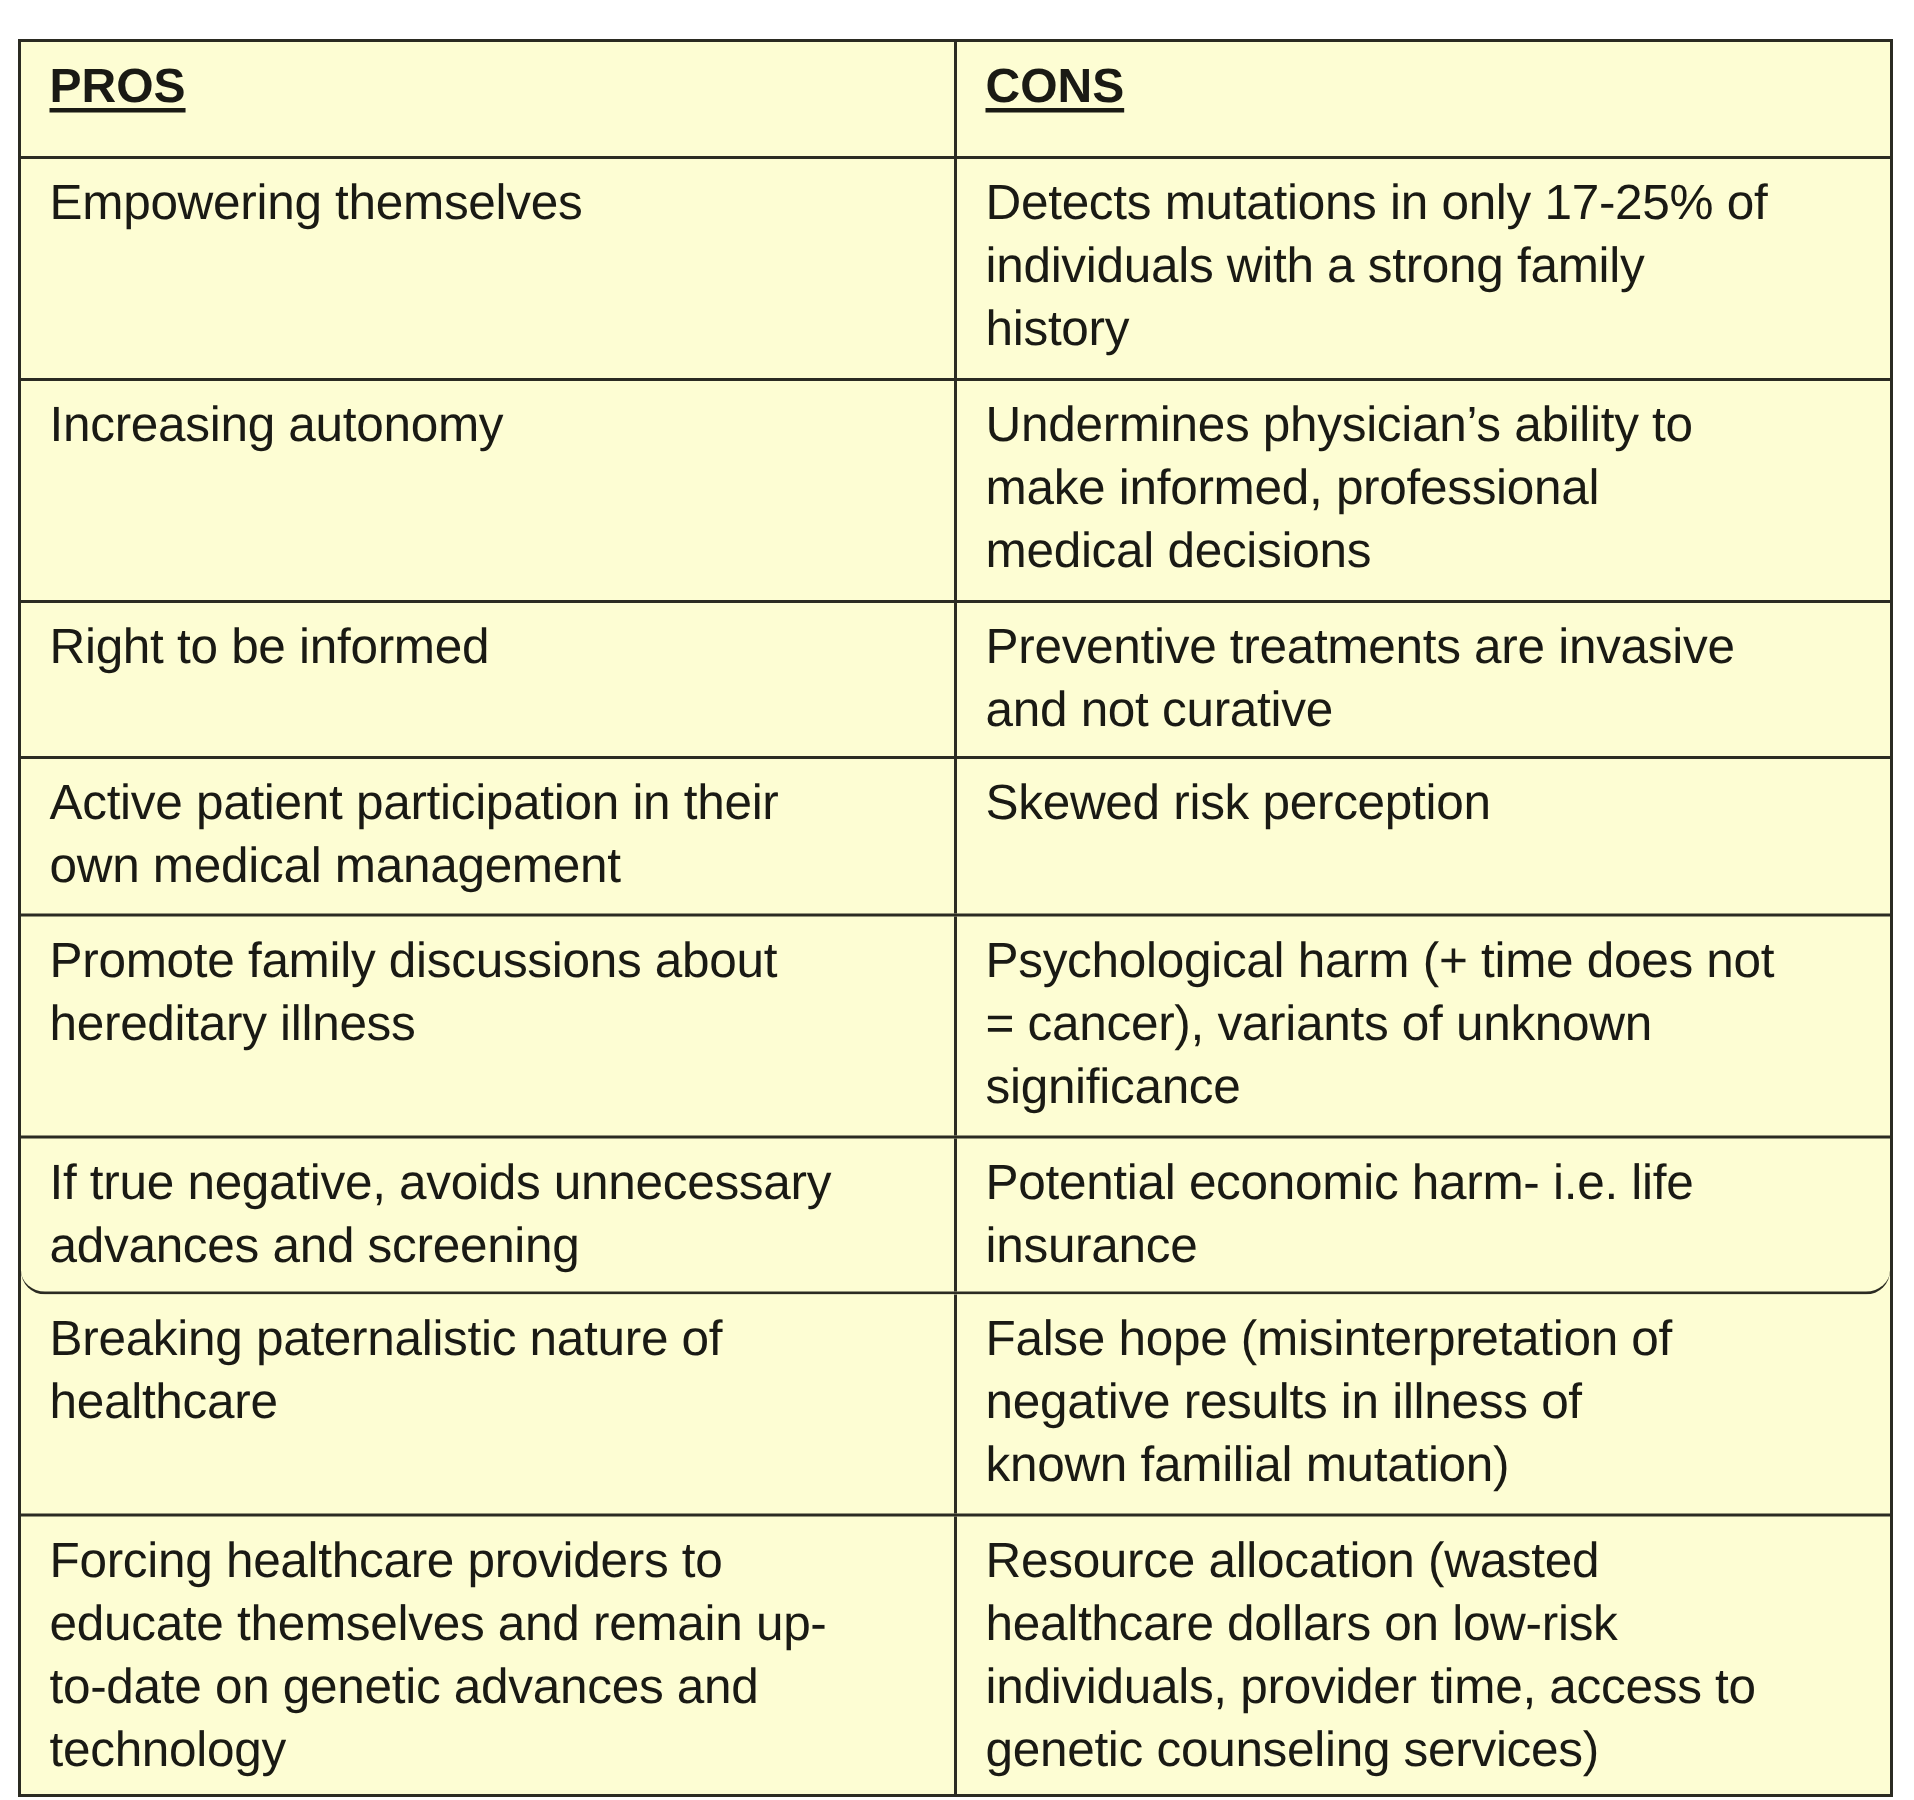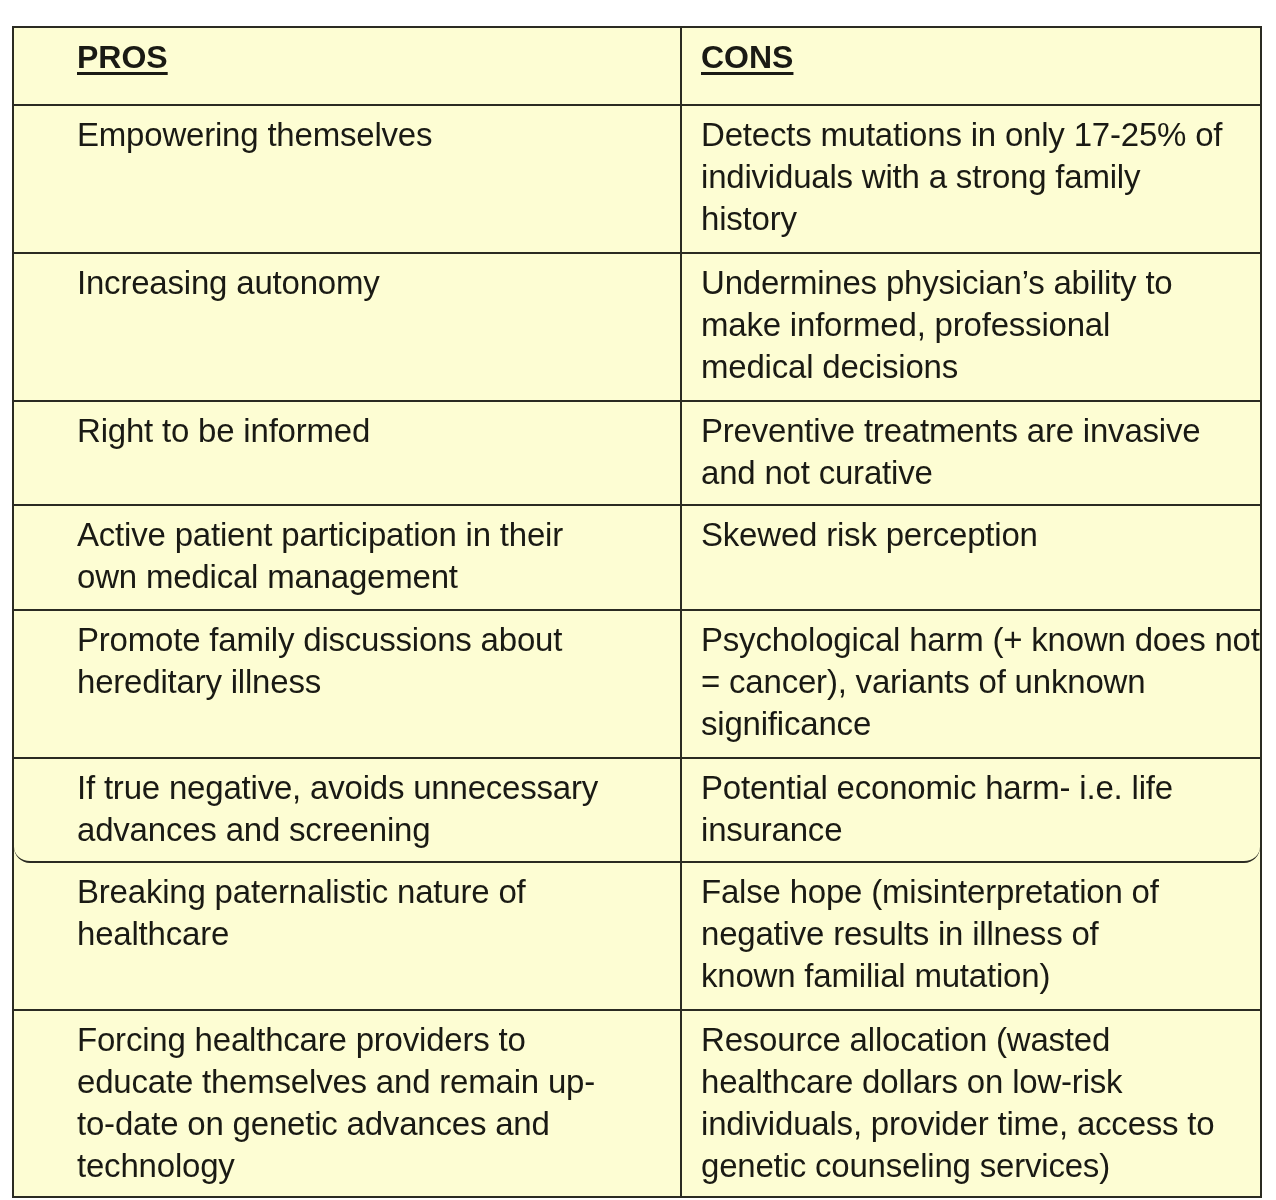--- a/index.html
+++ b/index.html
@@ -7,21 +7,21 @@
     .table {
       position: absolute; left: 12px; top: 26px; width: 1250px; height: 1172px;
       background: #fdfdd3;
       border: 2px solid #2b2b22;
       box-sizing: border-box;
       font-family: "Liberation Sans", sans-serif;
       color: #1a1a14;
     }
     .row { position: absolute; left: 0; width: 100%; box-sizing: border-box; border-bottom: 2px solid #2b2b22; }
     .row.last { border-bottom: none; }
-    .cell { position: absolute; top: 0; height: 100%; box-sizing: border-box; padding: 8px 0 0 19px; margin-left: 44px; }
+    .cell { position: absolute; top: 0; height: 100%; box-sizing: border-box; padding: 8px 0 0 19px; }
     .cell.left { left: 0; width: 624px; border-right: 2px solid #2b2b22; }
     .cell.right { left: 624px; width: 590px; padding-left: 19px; }
     .line { display: block; font-size: 33px; line-height: 42px; white-space: nowrap; letter-spacing: -0.2px; }
     .hdr { font-size: 32px; font-weight: bold; text-decoration: underline; text-decoration-thickness: 3px; text-underline-offset: 4px; line-height: 42px; display: block; padding-top: 8px; }
   </style>
 </head>
 <body>
 
 <div class="table">
 
@@ -75,21 +75,21 @@
       <span class="line">Skewed risk perception</span>
     </div>
   </div>
 
   <div class="row" style="top:583px; height:148px;">
     <div class="cell left">
       <span class="line">Promote family discussions about</span>
       <span class="line">hereditary illness</span>
     </div>
     <div class="cell right">
-      <span class="line">Psychological harm (+ known does not</span>
+      <span class="line">Psychological harm (+ time does not</span>
       <span class="line">= cancer), variants of unknown</span>
       <span class="line">significance</span>
     </div>
   </div>
 
   <div class="row" style="top:731px; height:104px;border-radius:16px;">
     <div class="cell left">
       <span class="line">If true negative, avoids unnecessary</span>
       <span class="line">advances and screening</span>
     </div>

